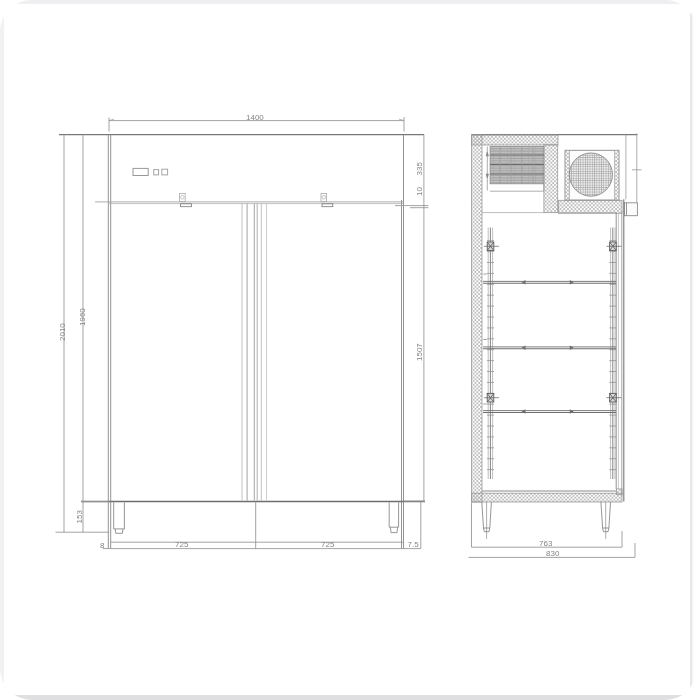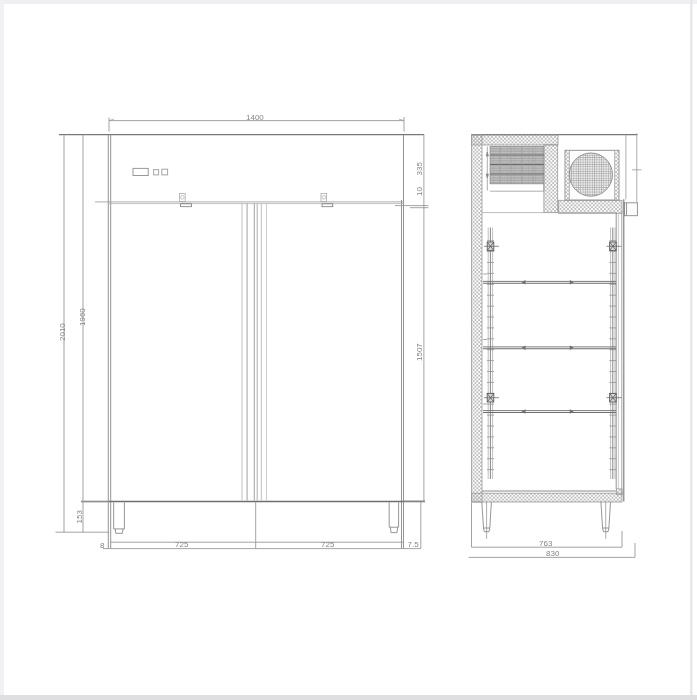--- a/index.html
+++ b/index.html
@@ -1,16 +1,16 @@
 <!DOCTYPE html>
 <html><head>
 <meta charset="utf-8">
 <style>
 html,body{margin:0;padding:0;background:#fff;}
-#page{position:relative;width:697px;height:700px;background:#ffffff;overflow:hidden;}
+#page{position:relative;width:697px;height:700px;background:#ffffff;overflow:hidden;border-radius:32px;}
 svg{position:absolute;left:0;top:0;filter:blur(0.45px);}
 .dim{font-family:"Liberation Sans",sans-serif;font-size:8px;fill:#858585;}
 </style>
 </head>
 <body>
 <div id="page">
 <svg width="697" height="700" viewBox="0 0 697 700">
 <defs>
 <pattern id="hatch" width="3.7" height="3.7" patternUnits="userSpaceOnUse">
   <path d="M0,0 l3.7,3.7 M3.7,0 l-3.7,3.7" stroke="#b0b0b0" stroke-width="0.75" fill="none"></path>

